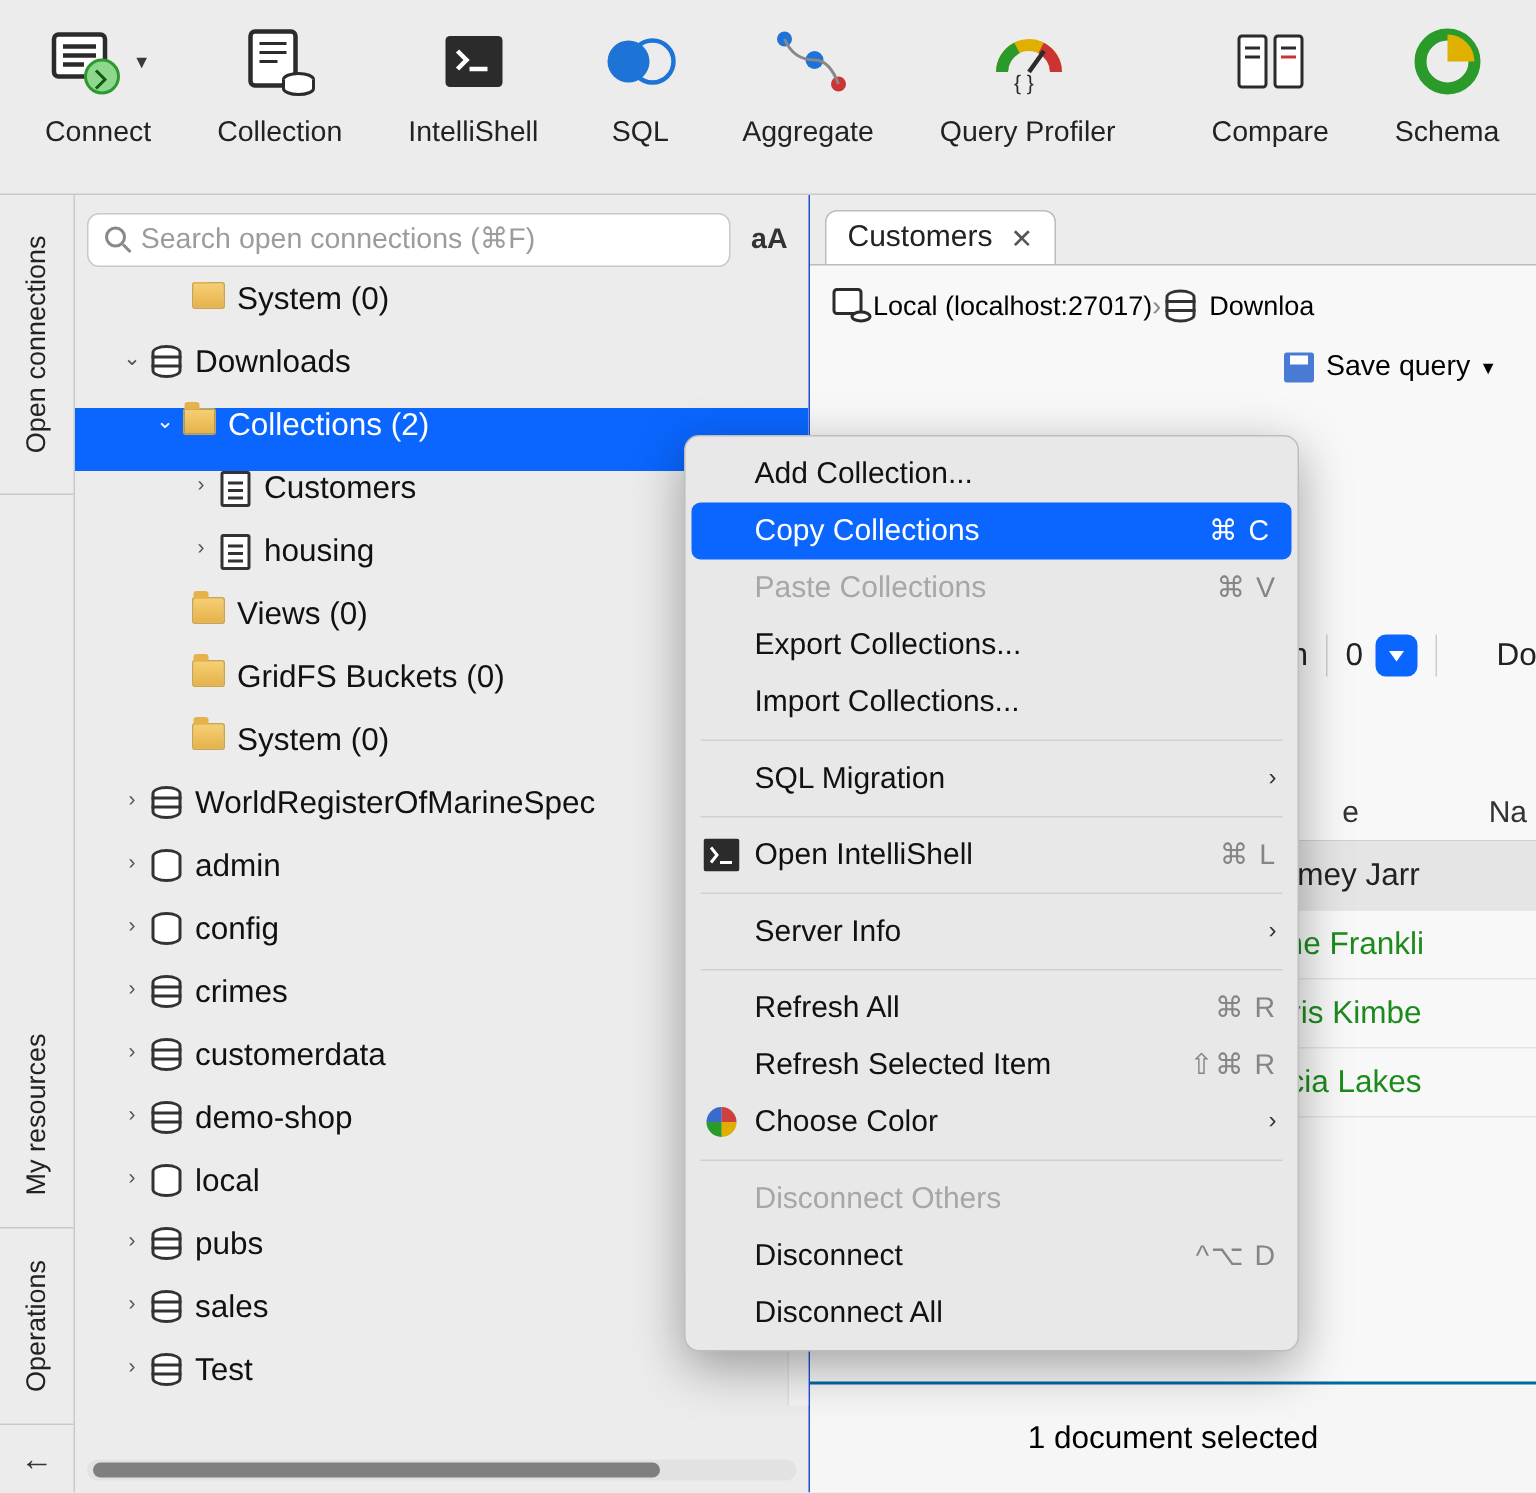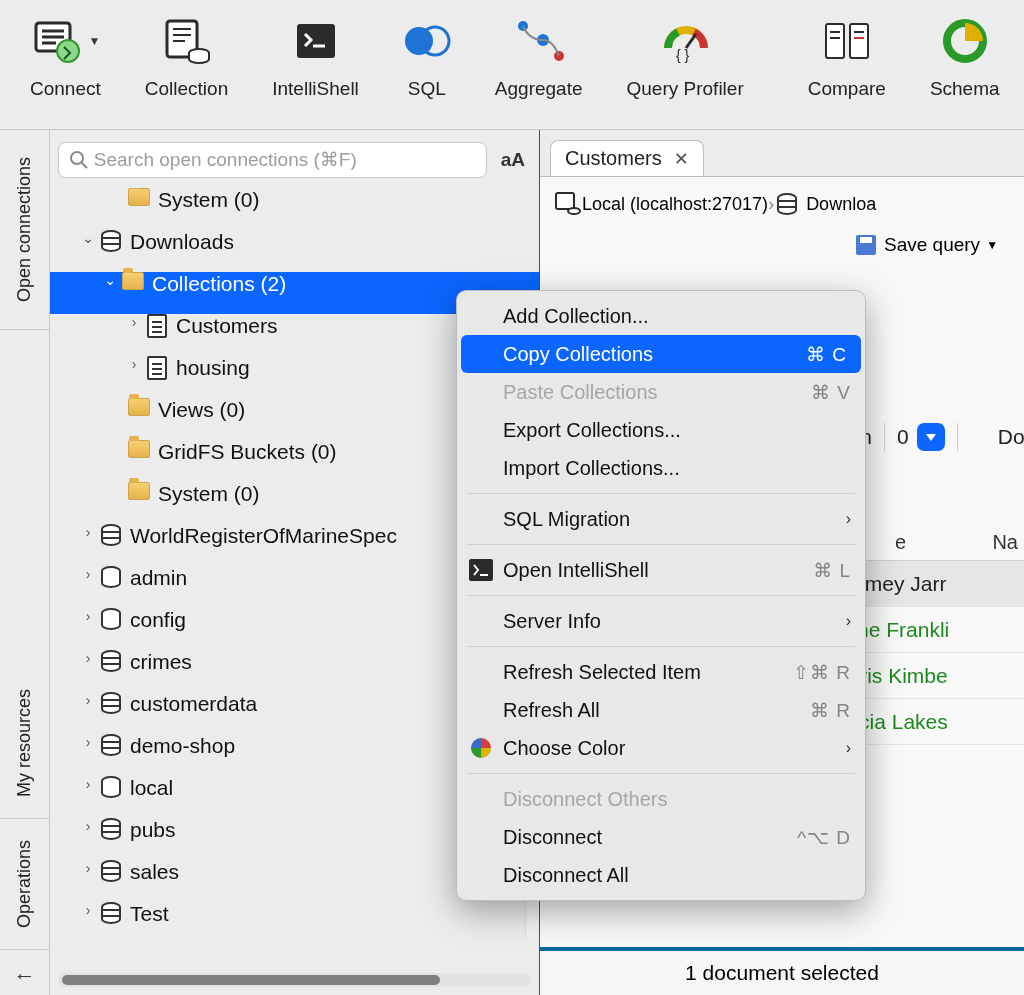--- a/index.html
+++ b/index.html
@@ -65,21 +65,21 @@
   .thead-row { margin-top:80px; display:flex; font-size:20px; color:#333; border-bottom:1px solid #d0d0d0; padding-bottom:6px; padding-left:290px; position:relative;}
   .thead-row .col-e{width:62px; text-align:right;}
   .thead-row .col-n{position:absolute; right:6px;}
 
   .data-rows{ padding-left:290px; }
   .data-row{height:46px; display:flex; align-items:center; font-size:21px; border-bottom:1px solid #e4e4e4; position:relative;}
   .data-row .name{position:absolute; right:0; width:200px; overflow:hidden; white-space:nowrap;}
   .data-row.sel{background:#e5e5e5;}
   .green{color:#1d8a1d;}
   
-  .status-bar{ padding:10px 0; text-align:center; font-size:21px; color:#000; border-top:4px solid #0369a1; background:#f6f6f6;}
+  .status-bar{ padding:24px 0; text-align:center; font-size:21px; color:#000; border-top:2px solid #0369a1; background:#f6f6f6;}
   
   
   .ctx-menu { position:absolute; left:456px; top:290px; width:410px; background:#e9e8e8; border:1px solid #bdbdbd; border-radius:10px; box-shadow:0 10px 34px rgba(0,0,0,0.35); padding:6px 0; z-index:100; }
   .ctx-item { display:flex; align-items:center; height:38px; padding:0 14px 0 46px; font-size:20px; color:#111; position:relative; cursor:pointer; }
   .ctx-item.hl { background:#0a66ff; color:#fff; border-radius:6px; margin:0 4px; padding-left:42px; }
   .ctx-item.disabled { color:#a7a7a7; cursor:default; }
   .ctx-item .shortcut { margin-left:auto; color:#858585; font-size:19px; letter-spacing:1px; }
   .ctx-item.hl .shortcut{color:#fff;}
   .ctx-item .submenu-arrow { margin-left:auto; font-size:16px; color:#333; }
   .ctx-item .lead-icon{ position:absolute; left:10px; width:28px; height:26px; display:flex; align-items:center; justify-content:center; }
@@ -459,26 +459,26 @@
       <span>Open IntelliShell</span>
       <span class="shortcut">⌘ L</span>
     </div>
     <div class="ctx-sep"></div>
     <div class="ctx-item">
       <span>Server Info</span>
       <span class="submenu-arrow">›</span>
     </div>
     <div class="ctx-sep"></div>
     <div class="ctx-item">
+      <span>Refresh All</span>
+      <span class="shortcut">⌘ R</span>
+    </div>
+    <div class="ctx-item">
       <span>Refresh Selected Item</span>
       <span class="shortcut">⇧⌘ R</span>
-    </div>
-    <div class="ctx-item">
-      <span>Refresh All</span>
-      <span class="shortcut">⌘ R</span>
     </div>
     <div class="ctx-item">
       <span class="lead-icon">
         <svg width="22" height="22">
           <circle cx="11" cy="11" r="10" fill="#ccc"></circle>
           <path d="M11 1 A10 10 0 0 1 21 11 L11 11Z" fill="#d04040"></path>
           <path d="M21 11 A10 10 0 0 1 11 21 L11 11Z" fill="#e0b000"></path>
           <path d="M11 21 A10 10 0 0 1 1 11 L11 11Z" fill="#2a9a2a"></path>
           <path d="M1 11 A10 10 0 0 1 11 1 L11 11Z" fill="#3a6acb"></path>
         </svg>

